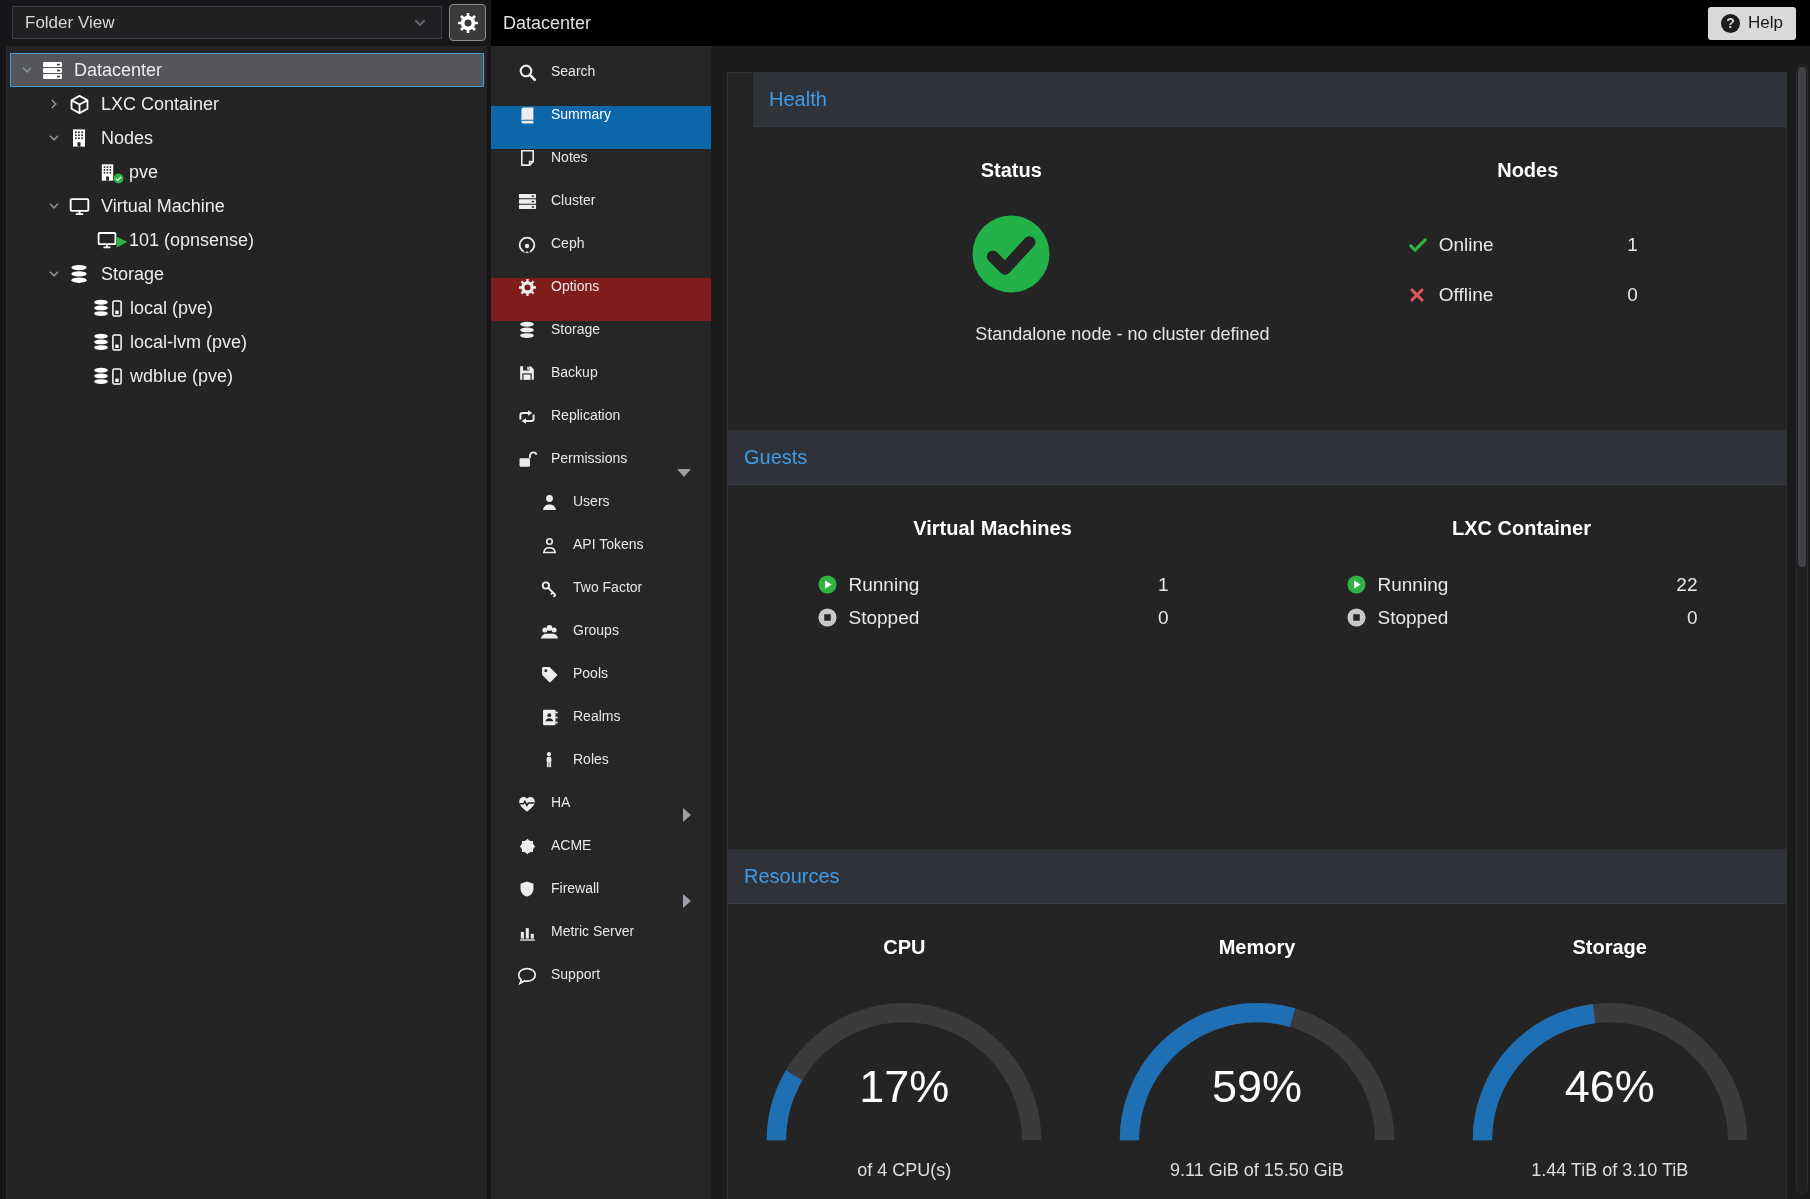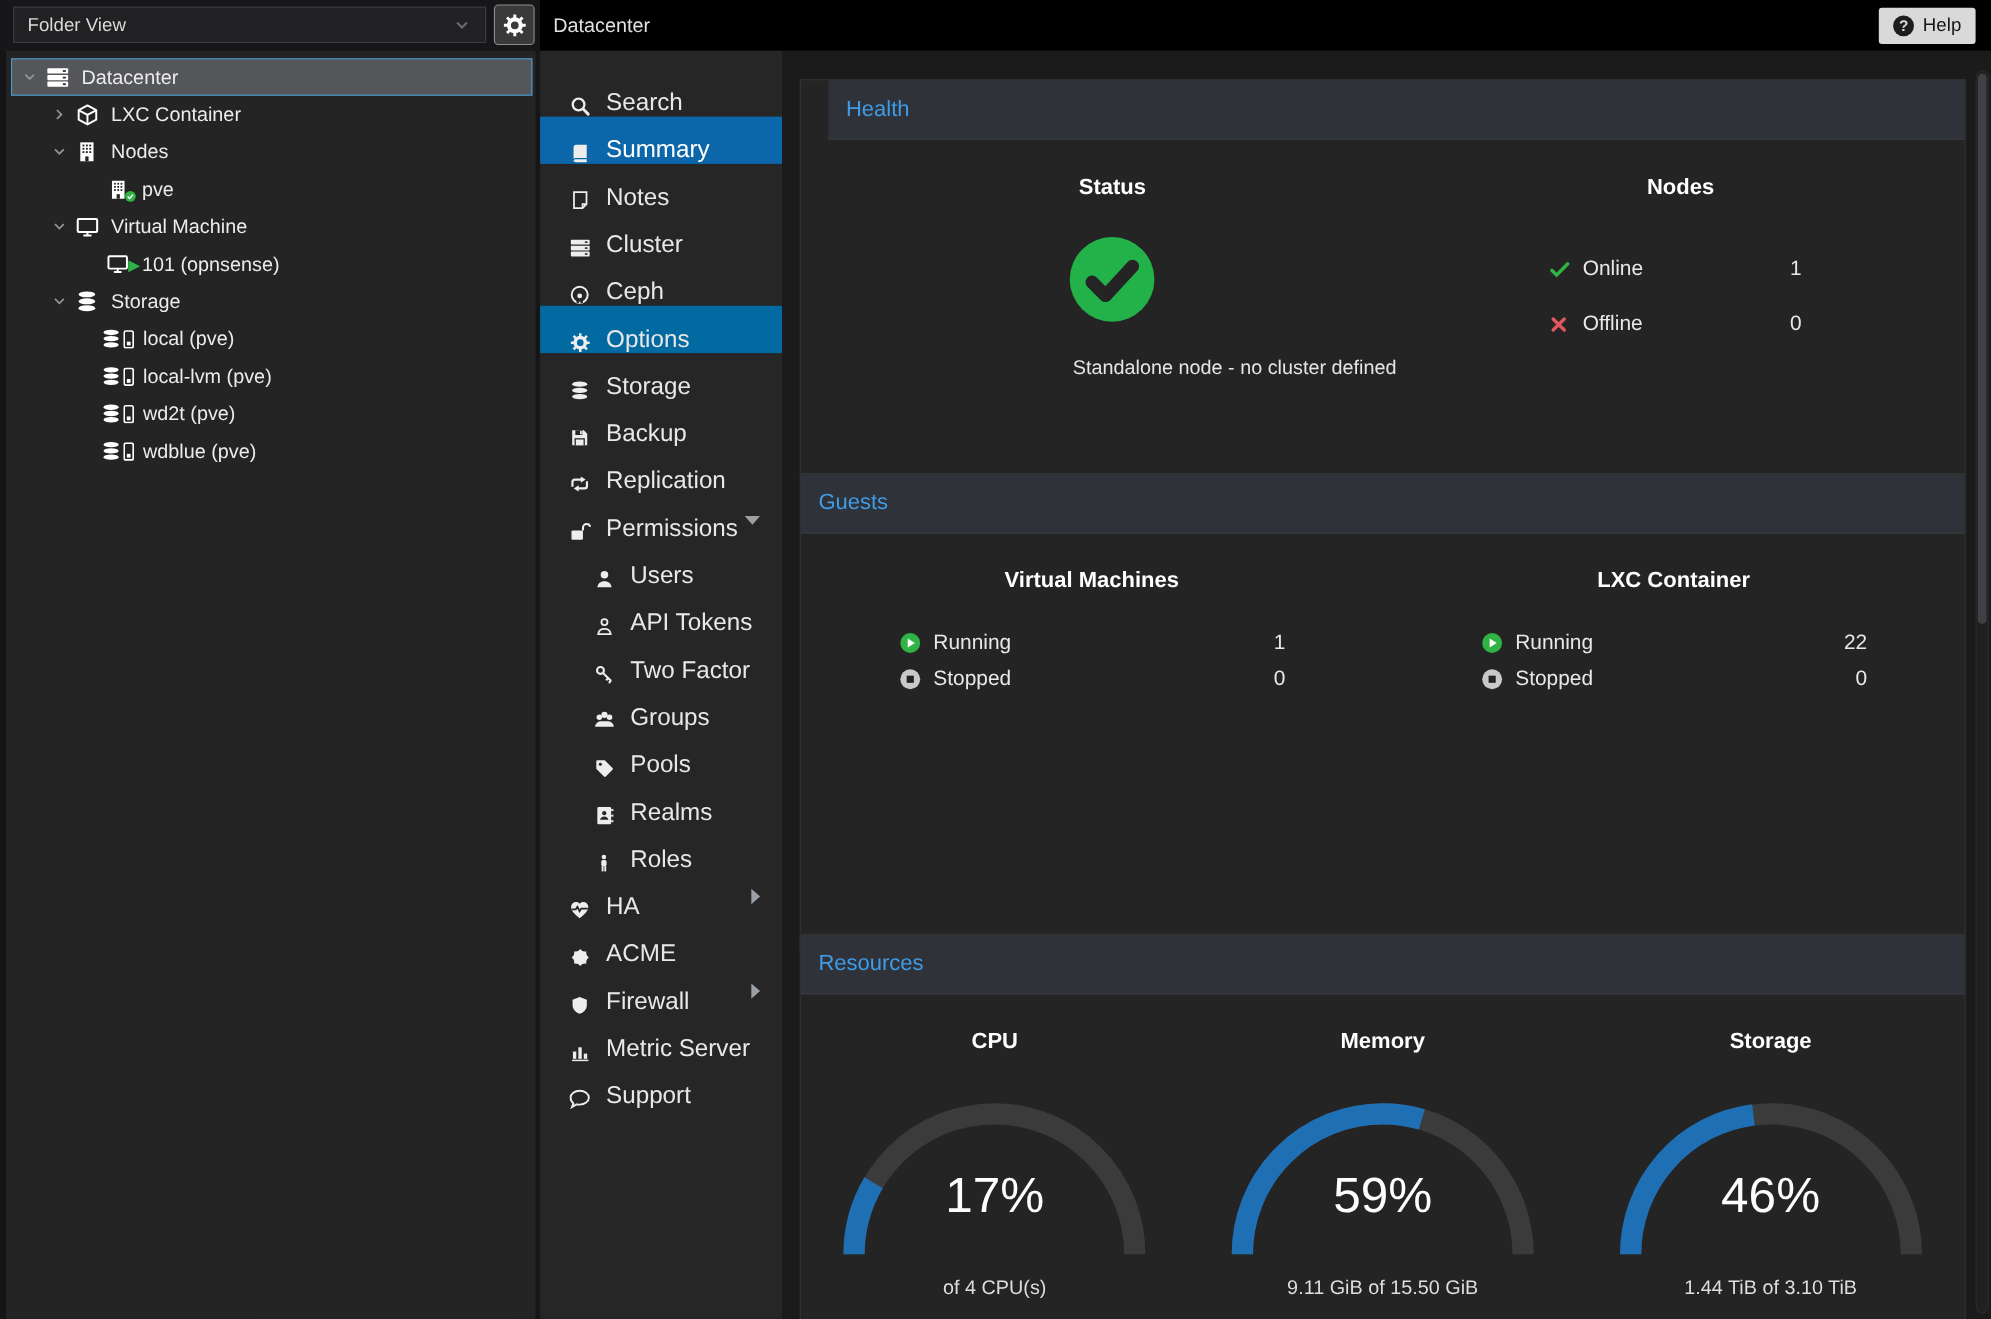--- a/index.html
+++ b/index.html
@@ -35,26 +35,26 @@
   .ticon .badge { position:absolute; right:-4px; bottom:-2px; }
   .ticon .playbadge { position:absolute; right:-8px; bottom:2px; }
   .ticon2 { display:flex; align-items:center; gap:2px; width:32px; flex:0 0 32px; margin:0 6px 0 0; color:#fff; }
   .lvl0 { padding-left:6px; }
   .lvl1 { padding-left:34px; }
   .lvl2 { padding-left:62px; }
 
   
   .menu { position:absolute; left:487px; top:46px; width:224px; bottom:0; background:#262626;
     border-left:4px solid #161618; padding-top:17px; }
-  .mitem { position:relative; height:43px; display:flex; align-items:flex-end; padding-left:24px; font-size:22px;
+  .mitem { position:relative; height:43px; display:flex; align-items:flex-start; padding-left:24px; font-size:14px;
     color:#e8e8e8; cursor:pointer; }
   .mitem .mic { width:24px; flex:0 0 24px; margin-right:12px; display:flex; justify-content:center; color:#ededed; }
   .mitem.sub { padding-left:46px; }
   .mitem.selected { background:#0b67a9; color:#fff; }
-  .mitem.focused { background:#0369a1; }
+  .mitem.focused { background:#7f1d1d; }
   .m-arrow-down { position:absolute; right:20px; top:19px; width:0; height:0;
     border-left:7px solid transparent; border-right:7px solid transparent; border-top:8px solid #9aa0a5; }
   .m-arrow-right { position:absolute; right:20px; top:14px; width:0; height:0;
     border-top:7px solid transparent; border-bottom:7px solid transparent; border-left:8px solid #9aa0a5; }
 
   
   .content { position:absolute; left:711px; top:46px; width:1099px; bottom:0; background:#1b1b1b; }
   .vscroll { position:absolute; right:2px; top:18px; bottom:5px; width:12px; background:#202022; border:1px solid #2c2c2e; border-radius:6px; }
   .vthumb { position:absolute; left:1px; right:1px; top:2px; height:500px; background:#3f4245; border-radius:5px; }
 
@@ -417,32 +417,20 @@
         <svg width="18" height="18">
             <use href="#sym-db"></use>
           </svg>
         <svg width="10" height="17">
             <use href="#sym-drive"></use>
           </svg>
       </span>
       <span>local-lvm (pve)</span>
     </div>
 
-    <div class="trow lvl2">
-      <span class="tcaret"></span>
-      <span class="ticon2">
-        <svg width="18" height="18">
-            <use href="#sym-db"></use>
-          </svg>
-        <svg width="10" height="17">
-            <use href="#sym-drive"></use>
-          </svg>
-      </span>
-      <span>wd2t (pve)</span>
-    </div>
 
     <div class="trow lvl2">
       <span class="tcaret"></span>
       <span class="ticon2">
         <svg width="18" height="18">
             <use href="#sym-db"></use>
           </svg>
         <svg width="10" height="17">
             <use href="#sym-drive"></use>
           </svg>

